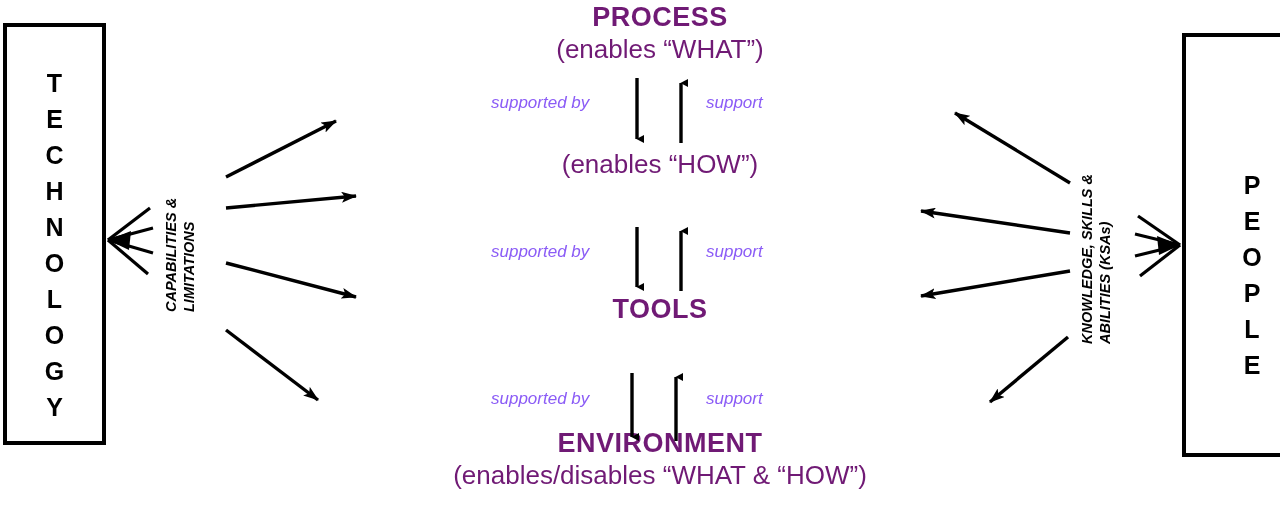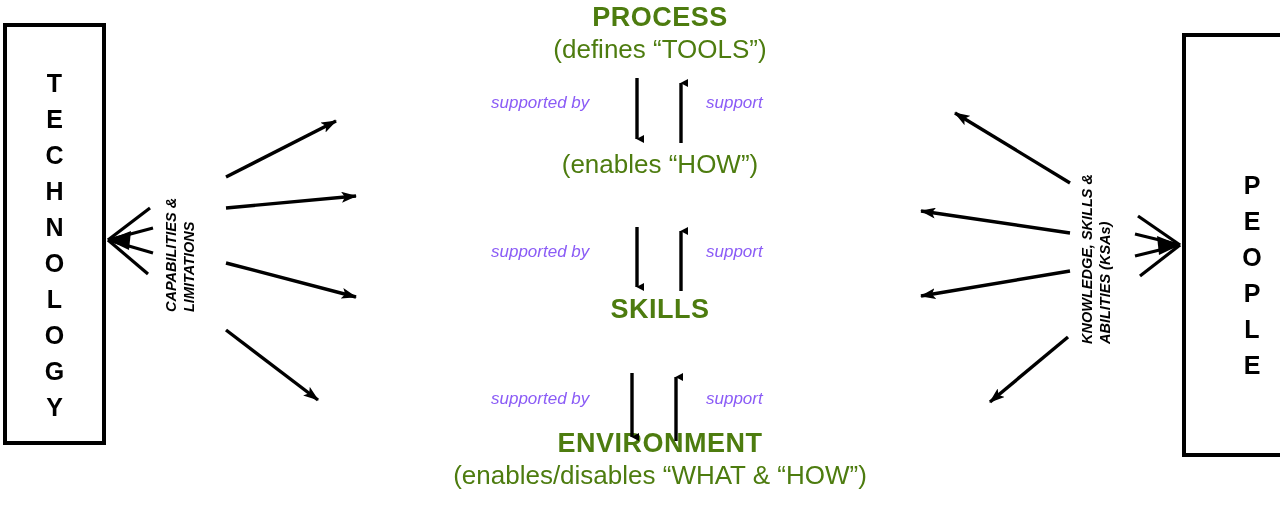--- a/index.html
+++ b/index.html
@@ -63,21 +63,21 @@
   }
   #capabilities-label { left: 162px;  top: 312px; }
   #ksa-label          { left: 1078px; top: 344px; }
 
   
   .center-node {
     position: absolute;
     left: 360px;
     width: 600px;
     text-align: center;
-    color: #4d7c0f;
+    color: #701a75;
   }
   .node-title {
     font-weight: bold;
     font-size: 27px;
     line-height: 31px;
     letter-spacing: 0.5px;
   }
   .node-sub {
     font-weight: normal;
     font-size: 26px;
@@ -152,29 +152,29 @@
     <div>LIMITATIONS</div>
   </div>
 
   <div class="rot-label" id="ksa-label">
     <div>KNOWLEDGE, SKILLS &amp;</div>
     <div>ABILITIES (KSAs)</div>
   </div>
 
   <div class="center-node" id="node-process">
     <div class="node-title">PROCESS</div>
-    <div class="node-sub">(defines “TOOLS”)</div>
+    <div class="node-sub">(enables “WHAT”)</div>
   </div>
 
   <div class="center-node" id="node-methods">
     <div class="node-sub">(enables “HOW”)</div>
   </div>
 
   <div class="center-node" id="node-tools">
-    <div class="node-title">SKILLS</div>
+    <div class="node-title">TOOLS</div>
   </div>
 
   <div class="center-node" id="node-environment">
     <div class="node-title">ENVIRONMENT</div>
     <div class="node-sub">(enables/disables “WHAT &amp; “HOW”)</div>
   </div>
 
   <div class="rel-label rel-left" id="rel1-left">supported by</div>
   <div class="rel-label rel-right" id="rel1-right">support</div>
   <div class="rel-label rel-left" id="rel2-left">supported by</div>

